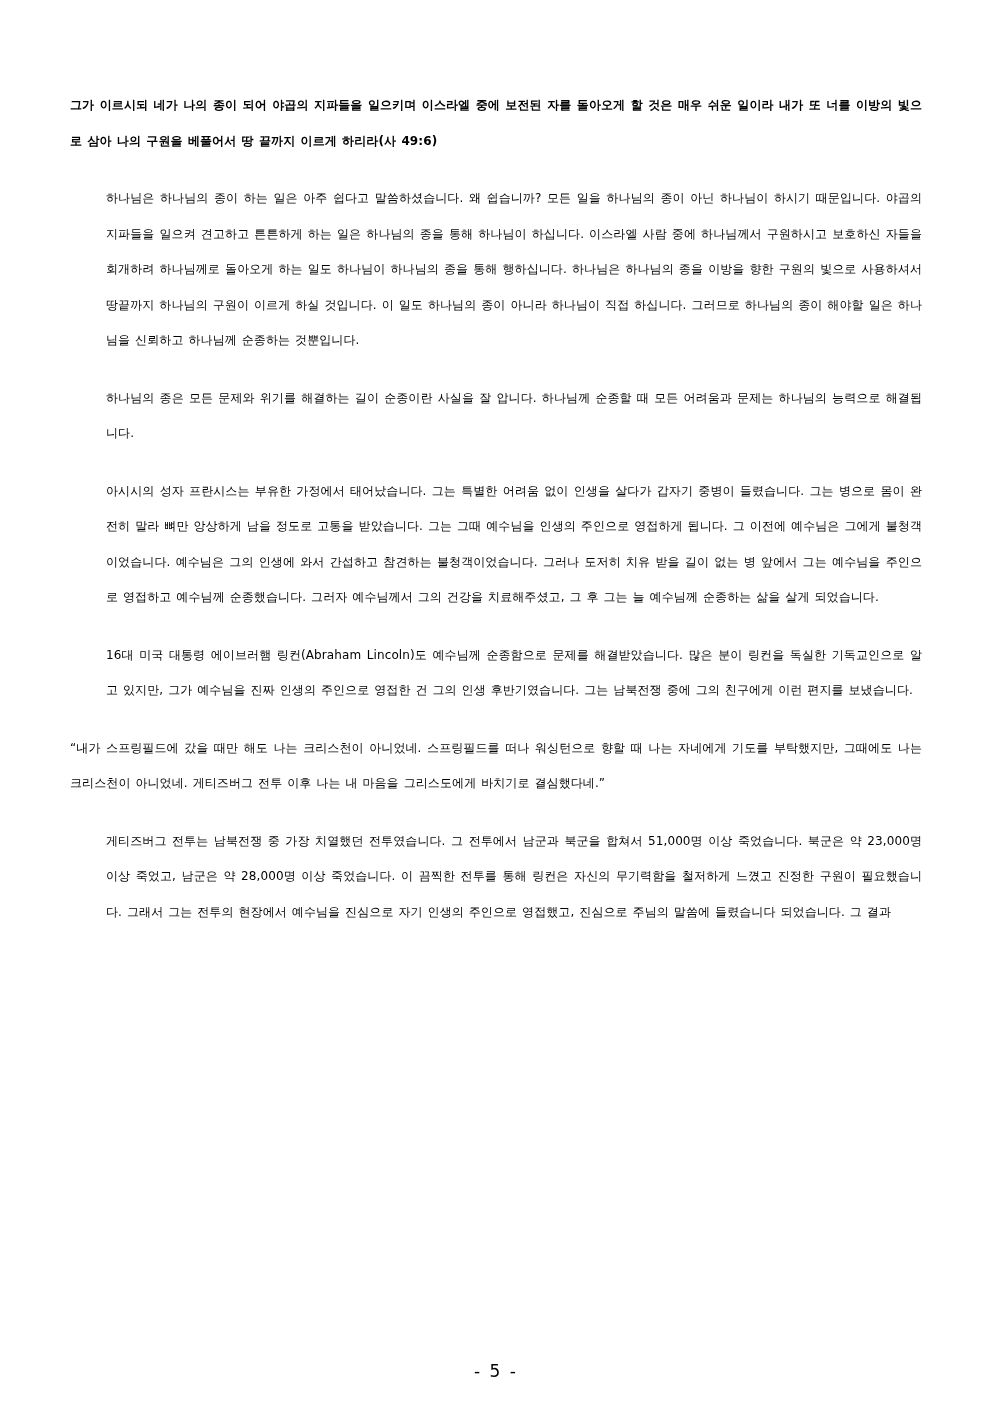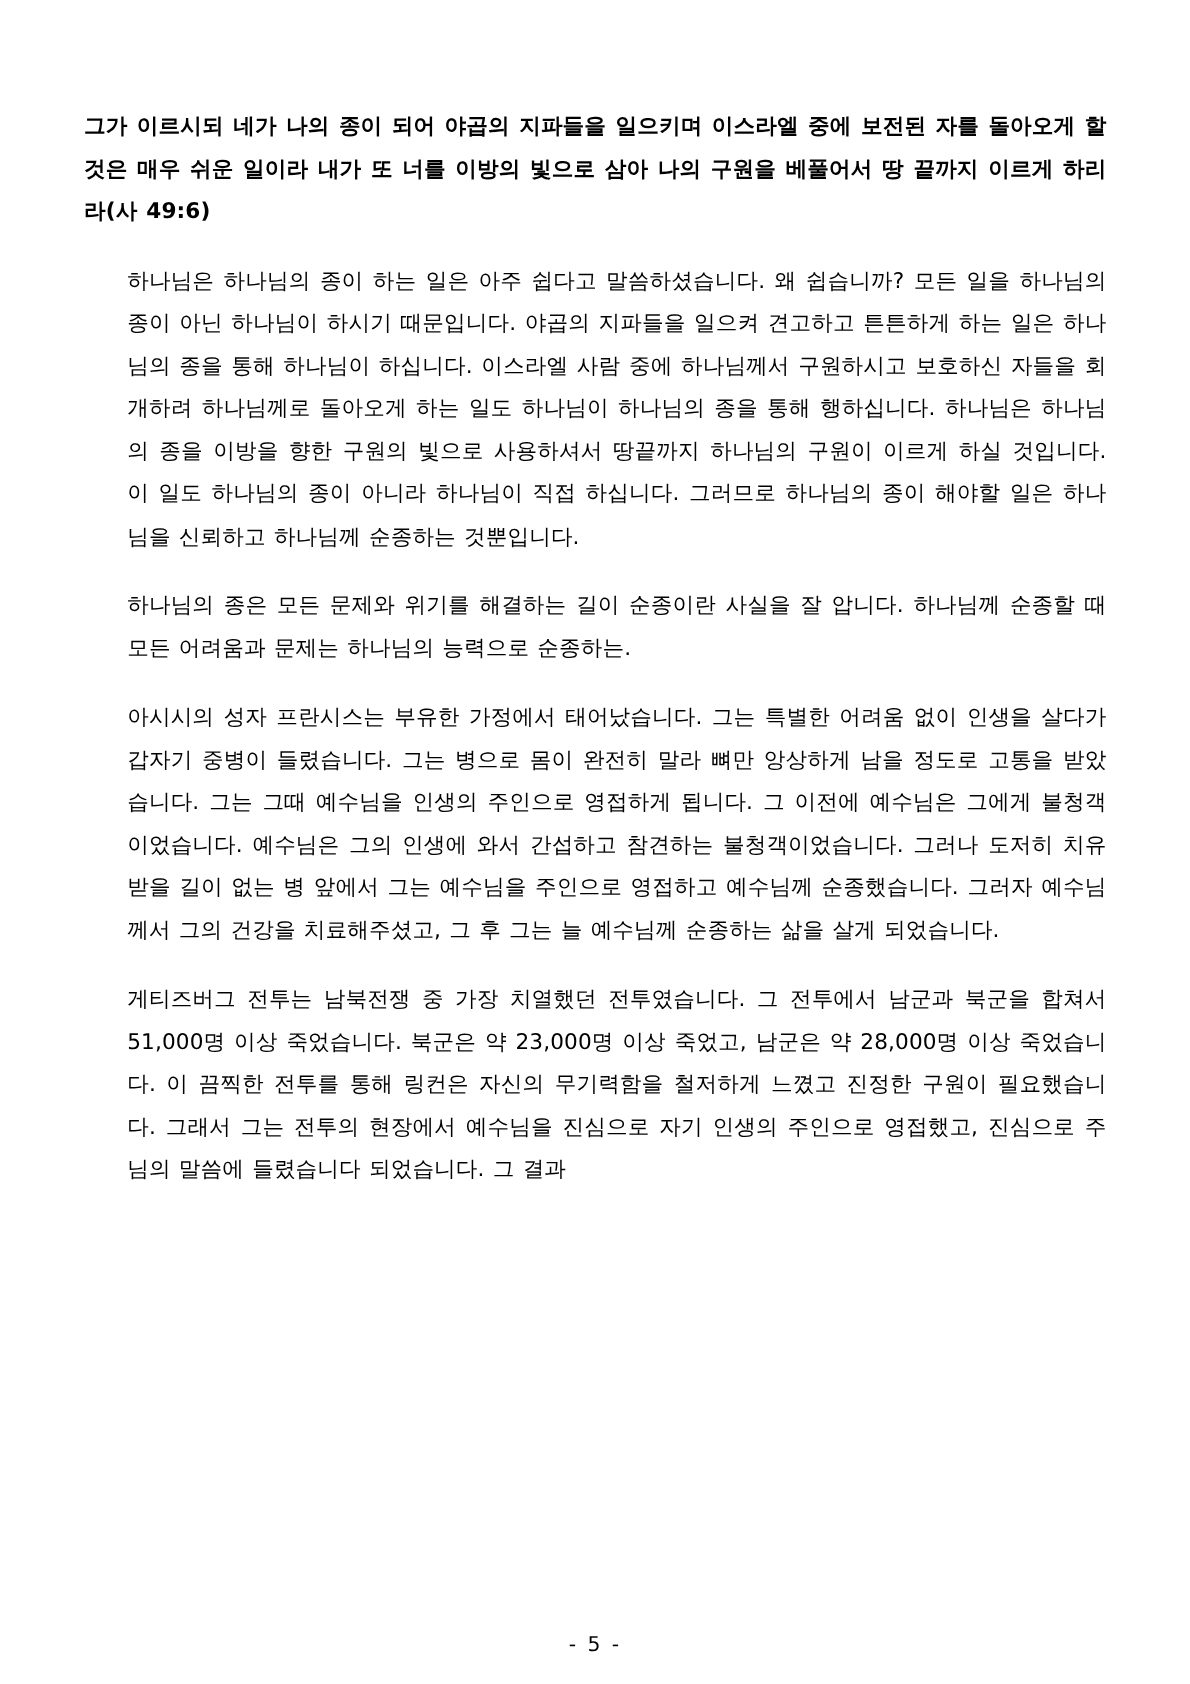--- a/index.html
+++ b/index.html
@@ -20,21 +20,21 @@
     padding: 88px 70px 40px 70px;
     overflow: hidden;
   }
   .content {
     width: 852px;
   }
   p {
     margin: 0;
     text-align: justify;
     text-justify: inter-character;
-    font-size: 18px;
+    font-size: 12px;
     line-height: 35.5px;
     letter-spacing: 0.1px;
     word-spacing: 1px;
   }
   p.verse {
     font-weight: bold;
     margin-bottom: 22px;
   }
   p.body {
     margin-bottom: 22px;
@@ -53,18 +53,20 @@
     letter-spacing: 2px;
   }
 </style>
 </head>
 <body>
 
 <div class="page">
   <div class="content">
     <p class="verse">그가 이르시되 네가 나의 종이 되어 야곱의 지파들을 일으키며 이스라엘 중에 보전된 자를 돌아오게 할 것은 매우 쉬운 일이라 내가 또 너를 이방의 빛으로 삼아 나의 구원을 베풀어서 땅 끝까지 이르게 하리라(사 49:6)</p>
     <p class="body">하나님은 하나님의 종이 하는 일은 아주 쉽다고 말씀하셨습니다. 왜 쉽습니까? 모든 일을 하나님의 종이 아닌 하나님이 하시기 때문입니다. 야곱의 지파들을 일으켜 견고하고 튼튼하게 하는 일은 하나님의 종을 통해 하나님이 하십니다. 이스라엘 사람 중에 하나님께서 구원하시고 보호하신 자들을 회개하려 하나님께로 돌아오게 하는 일도 하나님이 하나님의 종을 통해 행하십니다. 하나님은 하나님의 종을 이방을 향한 구원의 빛으로 사용하셔서 땅끝까지 하나님의 구원이 이르게 하실 것입니다. 이 일도 하나님의 종이 아니라 하나님이 직접 하십니다. 그러므로 하나님의 종이 해야할 일은 하나님을 신뢰하고 하나님께 순종하는 것뿐입니다.</p>
-    <p class="body">하나님의 종은 모든 문제와 위기를 해결하는 길이 순종이란 사실을 잘 압니다. 하나님께 순종할 때 모든 어려움과 문제는 하나님의 능력으로 순종하는.</p>
+    <p class="body">하나님의 종은 모든 문제와 위기를 해결하는 길이 순종이란 사실을 잘 압니다. 하나님께 순종할 때 모든 어려움과 문제는 하나님의 능력으로 해결됩니다.</p>
     <p class="body">아시시의 성자 프란시스는 부유한 가정에서 태어났습니다. 그는 특별한 어려움 없이 인생을 살다가 갑자기 중병이 들렸습니다. 그는 병으로 몸이 완전히 말라 뼈만 앙상하게 남을 정도로 고통을 받았습니다. 그는 그때 예수님을 인생의 주인으로 영접하게 됩니다. 그 이전에 예수님은 그에게 불청객이었습니다. 예수님은 그의 인생에 와서 간섭하고 참견하는 불청객이었습니다. 그러나 도저히 치유 받을 길이 없는 병 앞에서 그는 예수님을 주인으로 영접하고 예수님께 순종했습니다. 그러자 예수님께서 그의 건강을 치료해주셨고, 그 후 그는 늘 예수님께 순종하는 삶을 살게 되었습니다.</p>
+    <p class="body">16대 미국 대통령 에이브러햄 링컨(Abraham Lincoln)도 예수님께 순종함으로 문제를 해결받았습니다. 많은 분이 링컨을 독실한 기독교인으로 알고 있지만, 그가 예수님을 진짜 인생의 주인으로 영접한 건 그의 인생 후반기였습니다. 그는 남북전쟁 중에 그의 친구에게 이런 편지를 보냈습니다.</p>
+    <p class="quote">“내가 스프링필드에 갔을 때만 해도 나는 크리스천이 아니었네. 스프링필드를 떠나 워싱턴으로 향할 때 나는 자네에게 기도를 부탁했지만, 그때에도 나는 크리스천이 아니었네. 게티즈버그 전투 이후 나는 내 마음을 그리스도에게 바치기로 결심했다네.”</p>
     <p class="body">게티즈버그 전투는 남북전쟁 중 가장 치열했던 전투였습니다. 그 전투에서 남군과 북군을 합쳐서 51,000명 이상 죽었습니다. 북군은 약 23,000명 이상 죽었고, 남군은 약 28,000명 이상 죽었습니다. 이 끔찍한 전투를 통해 링컨은 자신의 무기력함을 철저하게 느꼈고 진정한 구원이 필요했습니다. 그래서 그는 전투의 현장에서 예수님을 진심으로 자기 인생의 주인으로 영접했고, 진심으로 주님의 말씀에 들렸습니다 되었습니다. 그 결과</p>
   </div>
   <div class="page-number">- 5 -</div>
 </div>
 
 </body></html>

